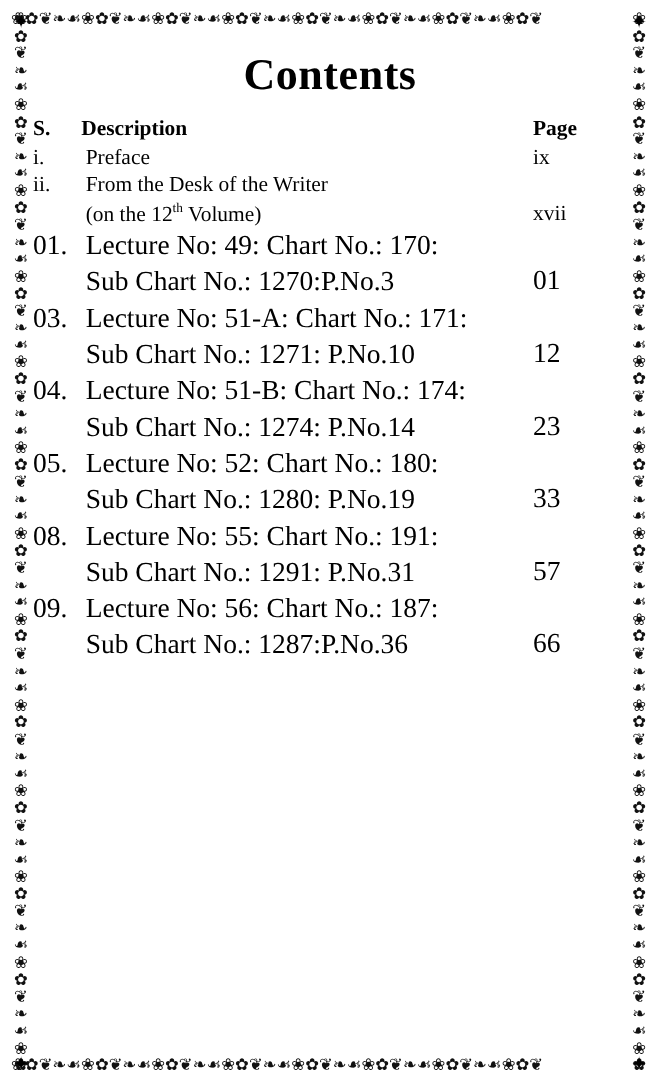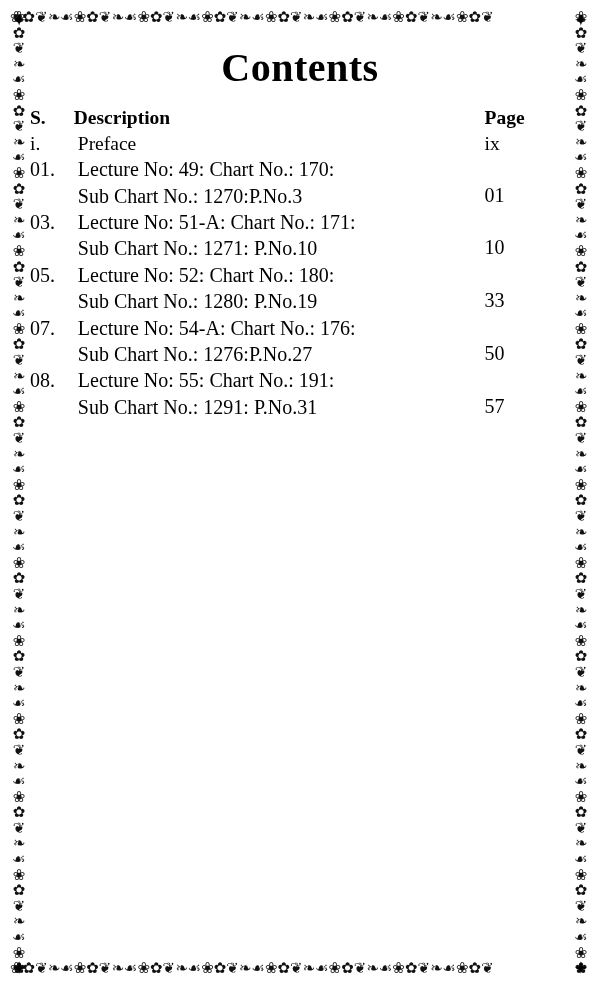--- a/index.html
+++ b/index.html
@@ -118,21 +118,21 @@
   .front td {
     font-size: 19.5px;
     line-height: 1.3;
     padding-top: 13px;
   }
   .front .col-desc { padding-left: 4px; }
   .front .col-page { vertical-align: bottom; }
 
   
   .entry td {
-    font-size: 20px;
+    font-size: 25px;
     line-height: 1.32;
     padding-top: 14px;
   }
   .entry .col-desc { padding-left: 4px; font-family: Liberation Serif, serif; }
   .entry .col-page {
     vertical-align: bottom;
     padding-bottom: 1px;
   }
   .line2 { display: block; }
   sup { font-size: 0.62em; vertical-align: super; }
@@ -293,67 +293,83 @@
         </tr>
 
         <tr class="front">
           <td class="col-num">i.</td>
           <td class="col-desc">
             <span class="line2">Preface</span>
           </td>
           <td class="col-page">ix</td>
         </tr>
 
+        <tr class="front">
+          <td class="col-num">ii.</td>
+          <td class="col-desc">
+            <span class="line2">From the Desk of the Writer</span>
+            <span class="line2"><span>(on the 12</span><sup>th</sup><span> Volume)</span></span>
+          </td>
+          <td class="col-page">xvii</td>
+        </tr>
 
         <tr class="entry">
           <td class="col-num">01.</td>
           <td class="col-desc">
             <span class="line2">Lecture No: 49: Chart No.: 170:</span>
             <span class="line2">Sub Chart No.: 1270:P.No.3</span>
           </td>
           <td class="col-page">01</td>
         </tr>
 
 
         <tr class="entry">
           <td class="col-num">03.</td>
           <td class="col-desc">
             <span class="line2">Lecture No: 51-A: Chart No.: 171:</span>
             <span class="line2">Sub Chart No.: 1271: P.No.10</span>
           </td>
-          <td class="col-page">10</td>
-        </tr>
-
+          <td class="col-page">12</td>
+        </tr>
+
+        <tr class="entry">
+          <td class="col-num">04.</td>
+          <td class="col-desc">
+            <span class="line2">Lecture No: 51-B: Chart No.: 174:</span>
+            <span class="line2">Sub Chart No.: 1274: P.No.14</span>
+          </td>
+          <td class="col-page">23</td>
+        </tr>
 
         <tr class="entry">
           <td class="col-num">05.</td>
           <td class="col-desc">
             <span class="line2">Lecture No: 52: Chart No.: 180:</span>
             <span class="line2">Sub Chart No.: 1280: P.No.19</span>
           </td>
           <td class="col-page">33</td>
         </tr>
 
 
-        <tr class="entry">
-          <td class="col-num">07.</td>
-          <td class="col-desc">
-            <span class="line2">Lecture No: 54-A: Chart No.: 176:</span>
-            <span class="line2">Sub Chart No.: 1276:P.No.27</span>
-          </td>
-          <td class="col-page">50</td>
-        </tr>
 
         <tr class="entry">
           <td class="col-num">08.</td>
           <td class="col-desc">
             <span class="line2">Lecture No: 55: Chart No.: 191:</span>
             <span class="line2">Sub Chart No.: 1291: P.No.31</span>
           </td>
           <td class="col-page">57</td>
         </tr>
 
+        <tr class="entry">
+          <td class="col-num">09.</td>
+          <td class="col-desc">
+            <span class="line2">Lecture No: 56: Chart No.: 187:</span>
+            <span class="line2">Sub Chart No.: 1287:P.No.36</span>
+          </td>
+          <td class="col-page">66</td>
+        </tr>
 
       </tbody>
     </table>
 
   </div>
 </div>
 
 </body></html>

